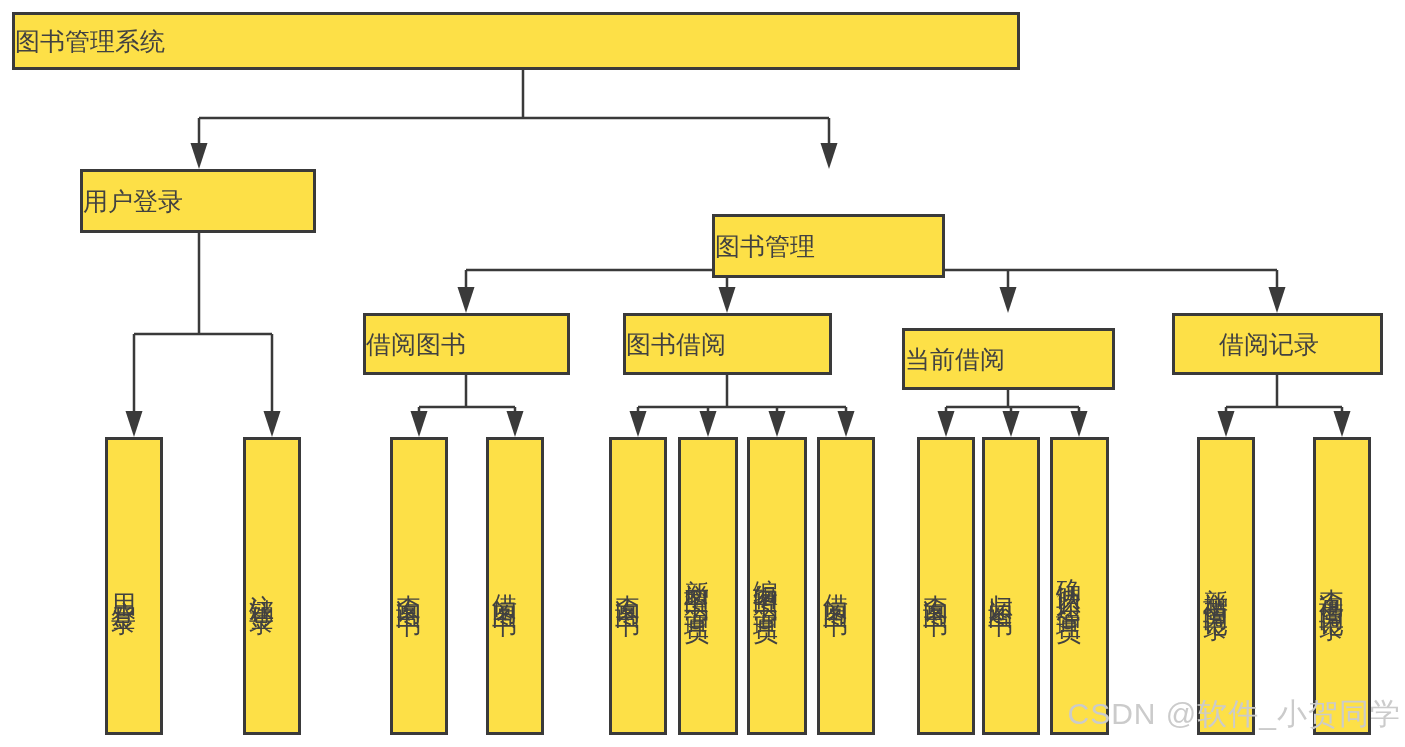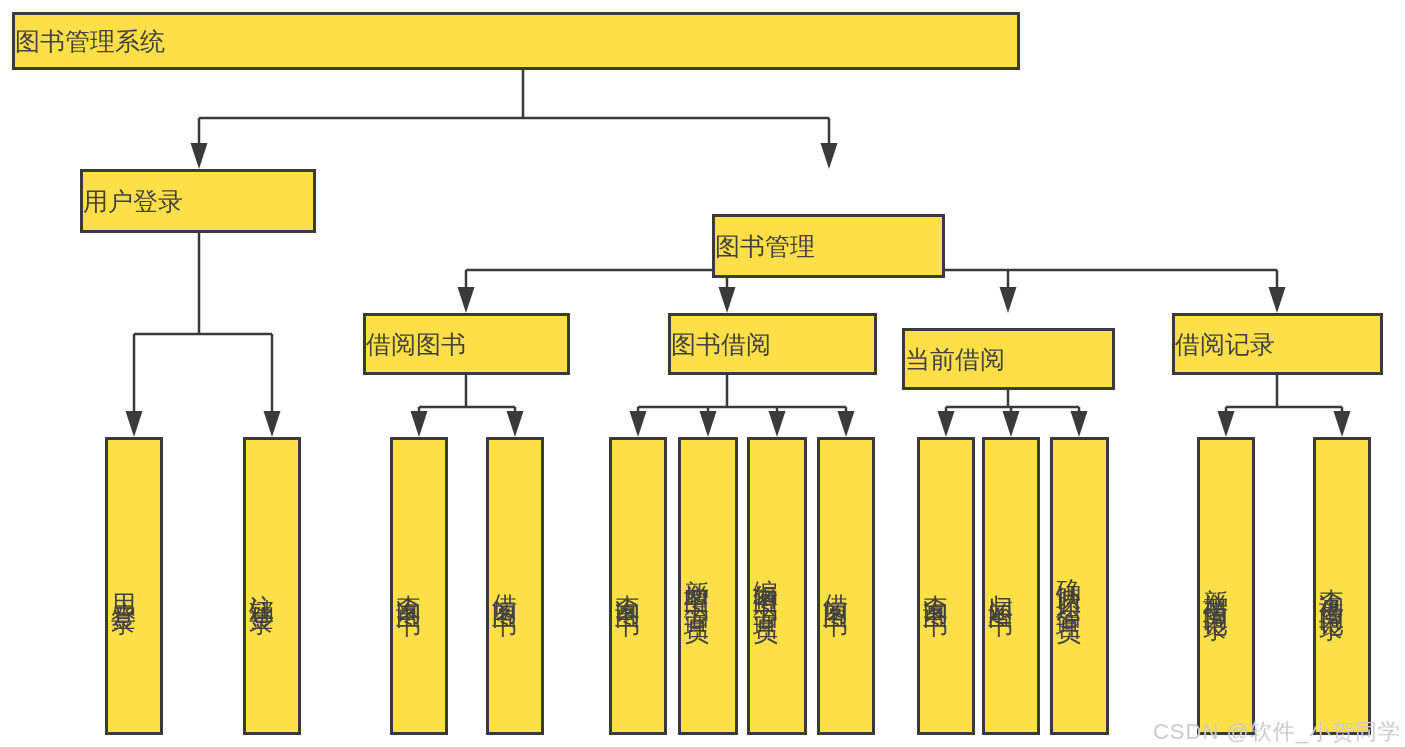--- a/index.html
+++ b/index.html
@@ -37,43 +37,43 @@
     letter-spacing: 6px;
     white-space: nowrap;
   }
   
   .n-root   { left: 12px;   top: 12px;  width: 1008px; height: 58px; }
   
   .n-ulogin { left: 80px;   top: 169px; width: 236px;  height: 64px; }
   .n-bmgmt  { left: 712px;  top: 169px; width: 233px;  height: 64px; margin-top: 45px; }
   
   .n-sec0   { left: 363px;  top: 313px; width: 207px;  height: 62px; }
-  .n-sec1   { left: 623px;  top: 313px; width: 209px;  height: 62px; margin-left: 45px; }
+  .n-sec1   { left: 623px;  top: 313px; width: 209px;  height: 62px; }
   .n-sec2   { left: 902px;  top: 313px; width: 213px;  height: 62px; margin-top: 15px; }
-  .n-sec3   { left: 1172px; top: 313px; width: 211px;  height: 62px; }
+  .n-sec3   { left: 1172px; top: 313px; width: 211px;  height: 62px; padding-left: 44px; }
   
   .leaf { top: 437px; height: 298px; width: 58px; }
   .n-a1 { left: 105px; }
   .n-a2 { left: 243px; }
   .n-b1 { left: 390px; }
   .n-b2 { left: 486px; }
   .n-c1 { left: 609px; }
   .n-c2 { left: 678px; width: 60px; }
   .n-c3 { left: 747px; width: 60px; }
   .n-c4 { left: 817px; }
   .n-d1 { left: 917px; }
   .n-d2 { left: 982px; }
   .n-d3 { left: 1050px; width: 59px; }
   .n-e1 { left: 1197px; }
   .n-e2 { left: 1313px; }
   .watermark {
     position: absolute;
     right: 4px;
-    bottom: 0;
-    font-size: 22px;
+    bottom: 12px;
+    font-size: 30px;
     color: #cbcbcb;
     letter-spacing: 1px;
     z-index: 5;
   }
 </style>
 </head>
 <body>
 
 <div class="canvas">
 

